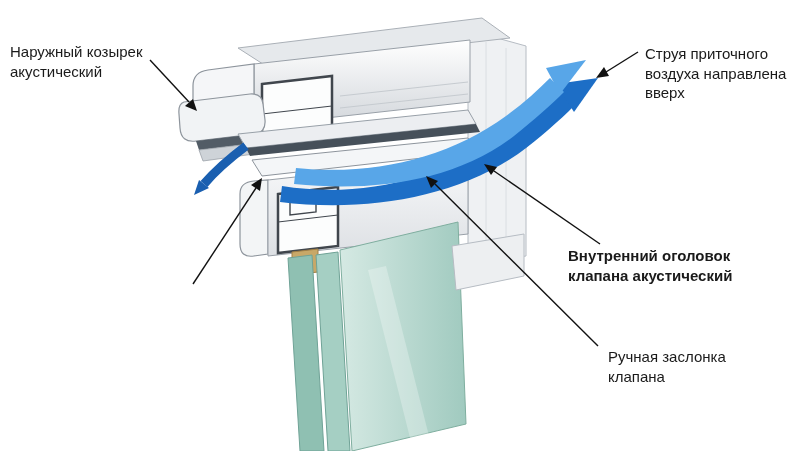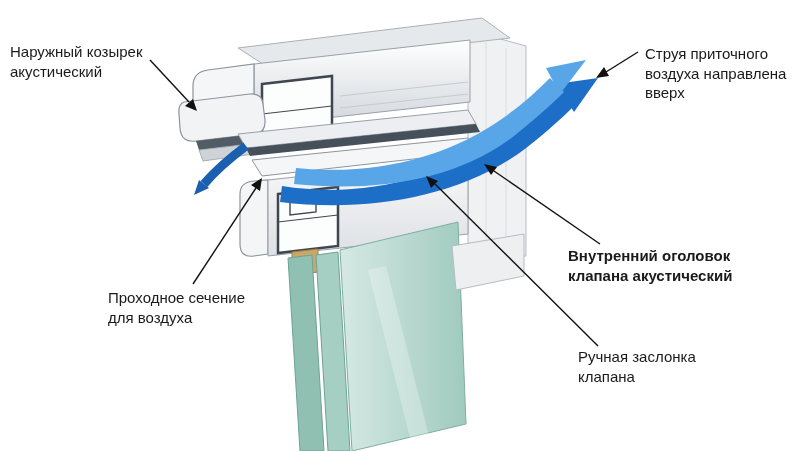--- a/index.html
+++ b/index.html
@@ -104,22 +104,20 @@
     </g>
   </svg>
 
   <div class="lbl" style="left:645px; top:44px; width:150px;">Струя приточного
 воздуха направлена
 вверх</div>
 
   <div class="lbl" style="left:10px; top:42px; width:175px;">Наружный козырек
 акустический</div>
 
-  <div class="lbl" style="left:108px; top:288px; width:175px;">Проходное сечение
-для воздуха</div>
 
   <div class="lbl" style="left:568px; top:246px; width:200px;font-weight:bold;">Внутренний оголовок
 клапана акустический</div>
 
-  <div class="lbl" style="left:578px; top:347px; width:165px;">Ручная заслонка
+  <div class="lbl" style="left:608px; top:347px; width:165px;">Ручная заслонка
 клапана</div>
 
 </div>
 
 </body></html>

